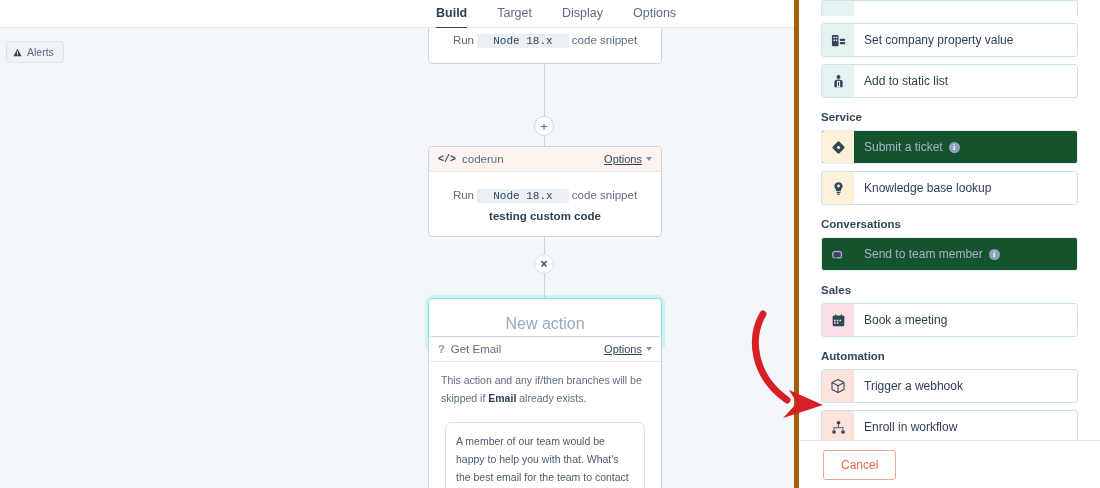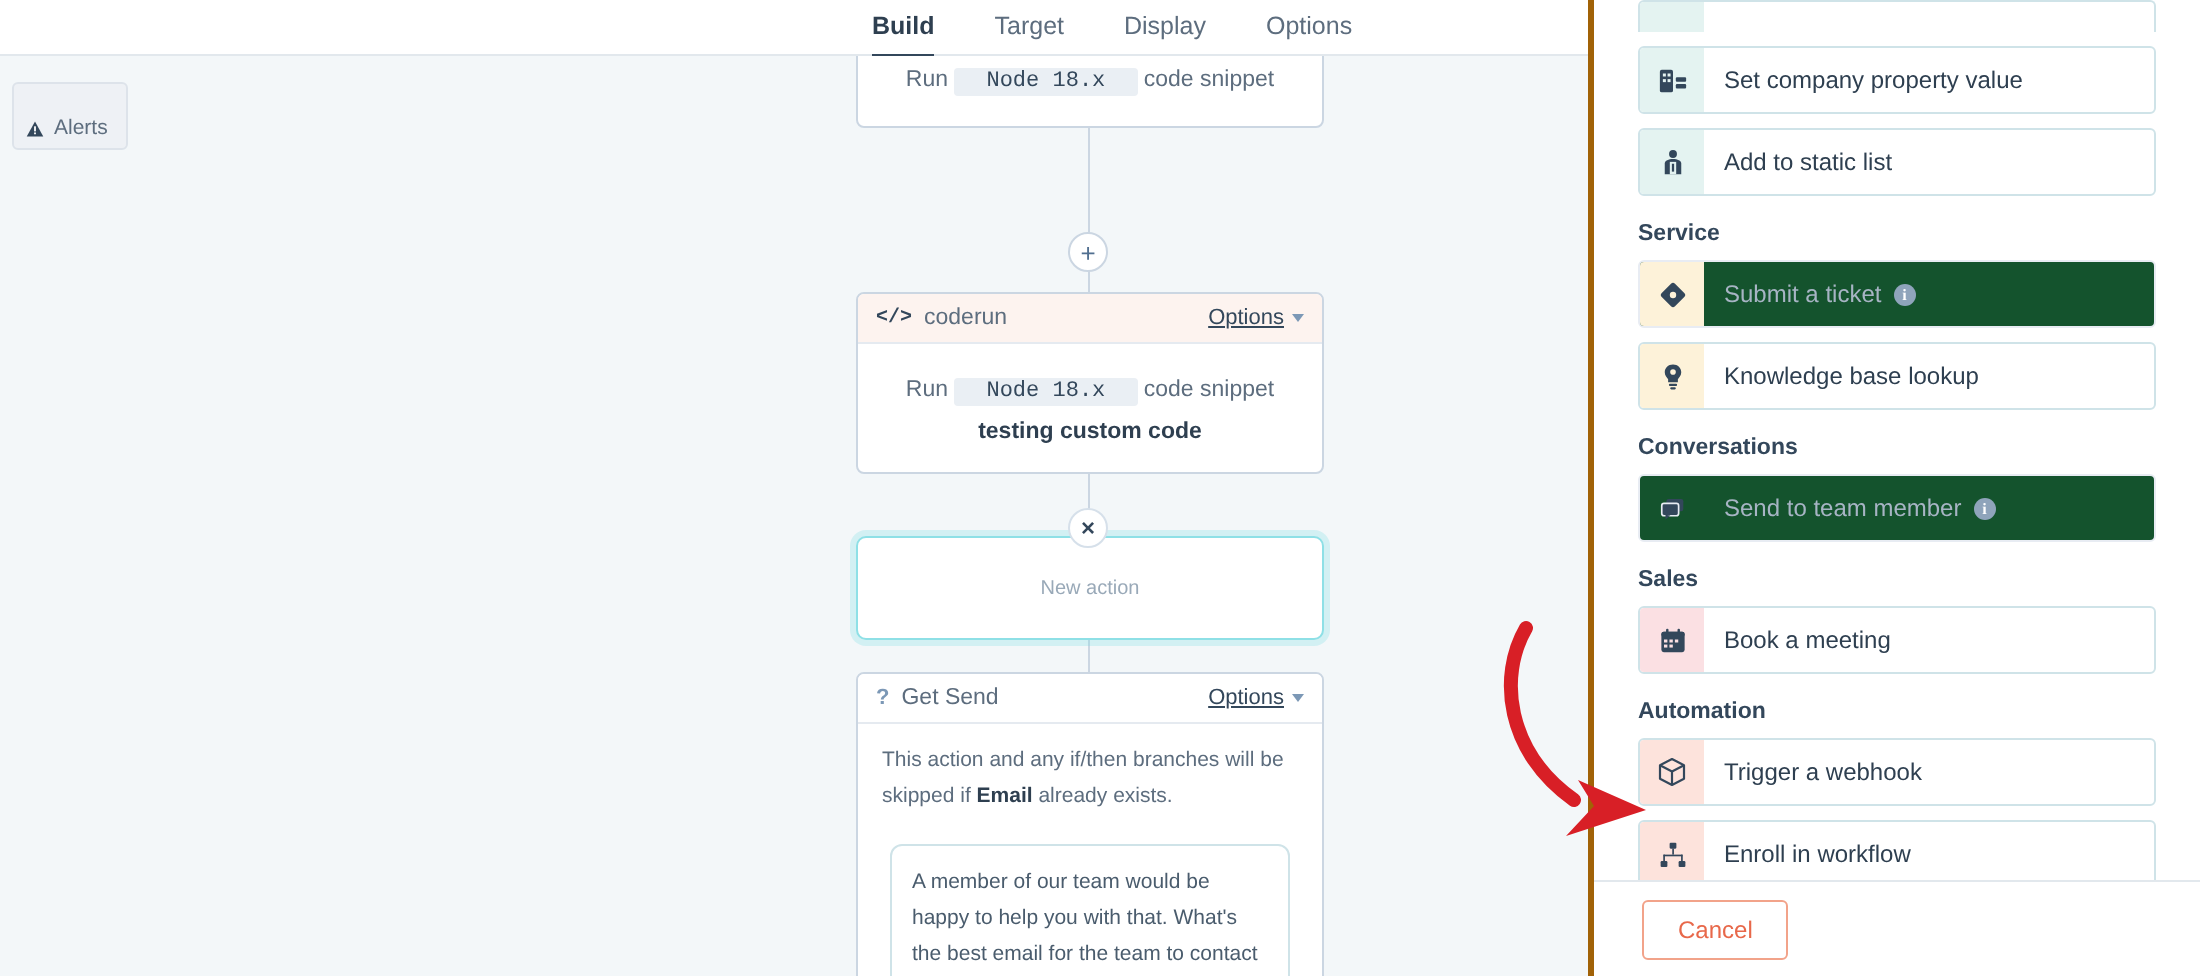--- a/index.html
+++ b/index.html
@@ -25,21 +25,21 @@
 
   
   .canvas {
     position: absolute; left: 0; top: 28px; width: 794px; height: 460px;
     background: #f3f7f9; overflow: hidden;
   }
   .alerts-btn {
     position: absolute; left: 6px; top: 13px;
     background: #eef1f5; border: 1px solid #dde3ea; border-radius: 3px;
     font-size: 10.5px; color: #5d6d7e;
-    padding: 16px 9px 4px 6px; display: flex; align-items: center; gap: 5px;
+    padding: 4px 9px 4px 6px; display: flex; align-items: center; gap: 5px;
     cursor: pointer;
   }
   .alerts-btn svg { display: block; }
 
   
   .spine {
     position: absolute; left: 544px; top: 0; width: 1px; height: 460px;
     background: #cbd6e2;
   }
 
@@ -92,41 +92,41 @@
     background: #ffffff; border: 1px solid #d6e0ea;
     display: flex; align-items: center; justify-content: center;
     font-size: 12px; color: #33475b; cursor: pointer; z-index: 3; line-height: 1;
     font-weight: bold;
   }
 
   #card-coderun { top: 118px; }
 
   
   .new-action {
-    position: absolute; left: 428px; top: 240px; width: 234px; height: 52px;
+    position: absolute; left: 428px; top: 270px; width: 234px; height: 52px;
     background: #ffffff; border: 1px solid #8ee0e6; border-radius: 5px;
     box-shadow: 0 0 0 3px rgba(126,222,230,0.28);
     display: flex; align-items: center; justify-content: center;
-    font-size: 10px; color: #99a9b8; cursor: pointer; z-index: 2;
+    font-size: 16px; color: #99a9b8; cursor: pointer; z-index: 2;
   }
 
   #card-email { top: 308px; width: 234px; }
   .email-desc { font-size: 10.5px; color: #5d6d7e; line-height: 1.7; text-align: left; }
   .email-desc b { color: #2e3f50; }
   .bubble {
     margin: 14px 16px 0 16px;
     border: 1px solid #cfe3e8; border-radius: 6px 6px 6px 0;
     background: #ffffff; padding: 9px 10px;
     font-size: 10.5px; color: #4a5c6d; line-height: 1.75; text-align: left;
   }
 
   
   .panel {
     position: absolute; left: 794px; top: 0; width: 306px; height: 488px;
-    background: #ffffff; border-left: 3px solid #a16207;
+    background: #ffffff; border-left: 5px solid #a16207;
     display: flex; flex-direction: column;
   }
   .panel-list {
     flex: 1; overflow: hidden; padding: 0 22px;
   }
   .group-label {
     font-size: 11.5px; color: #33475b; font-weight: bold;
     margin: 13px 0 7px 0;
   }
   .action-item {
@@ -242,21 +242,21 @@
     </div>
 
     <div class="x-btn">×</div>
 
     <div class="new-action">New action</div>
 
     <div class="card" id="card-email">
       <div class="card-head plain">
         <div class="card-head-left">
           <span class="qmark">?</span>
-          <span class="card-title">Get Send</span>
+          <span class="card-title">Get Email</span>
         </div>
         <div class="options">
           <span>Options</span>
           <span class="caret"></span>
         </div>
       </div>
       <div style="padding:10px 12px 0 12px;">
         <div class="email-desc"><span>This action and any if/then branches will be skipped if </span><b>Email</b><span> already exists.</span></div>
       </div>
       <div class="bubble">A member of our team would be happy to help you with that. What's the best email for the team to contact you?</div>

